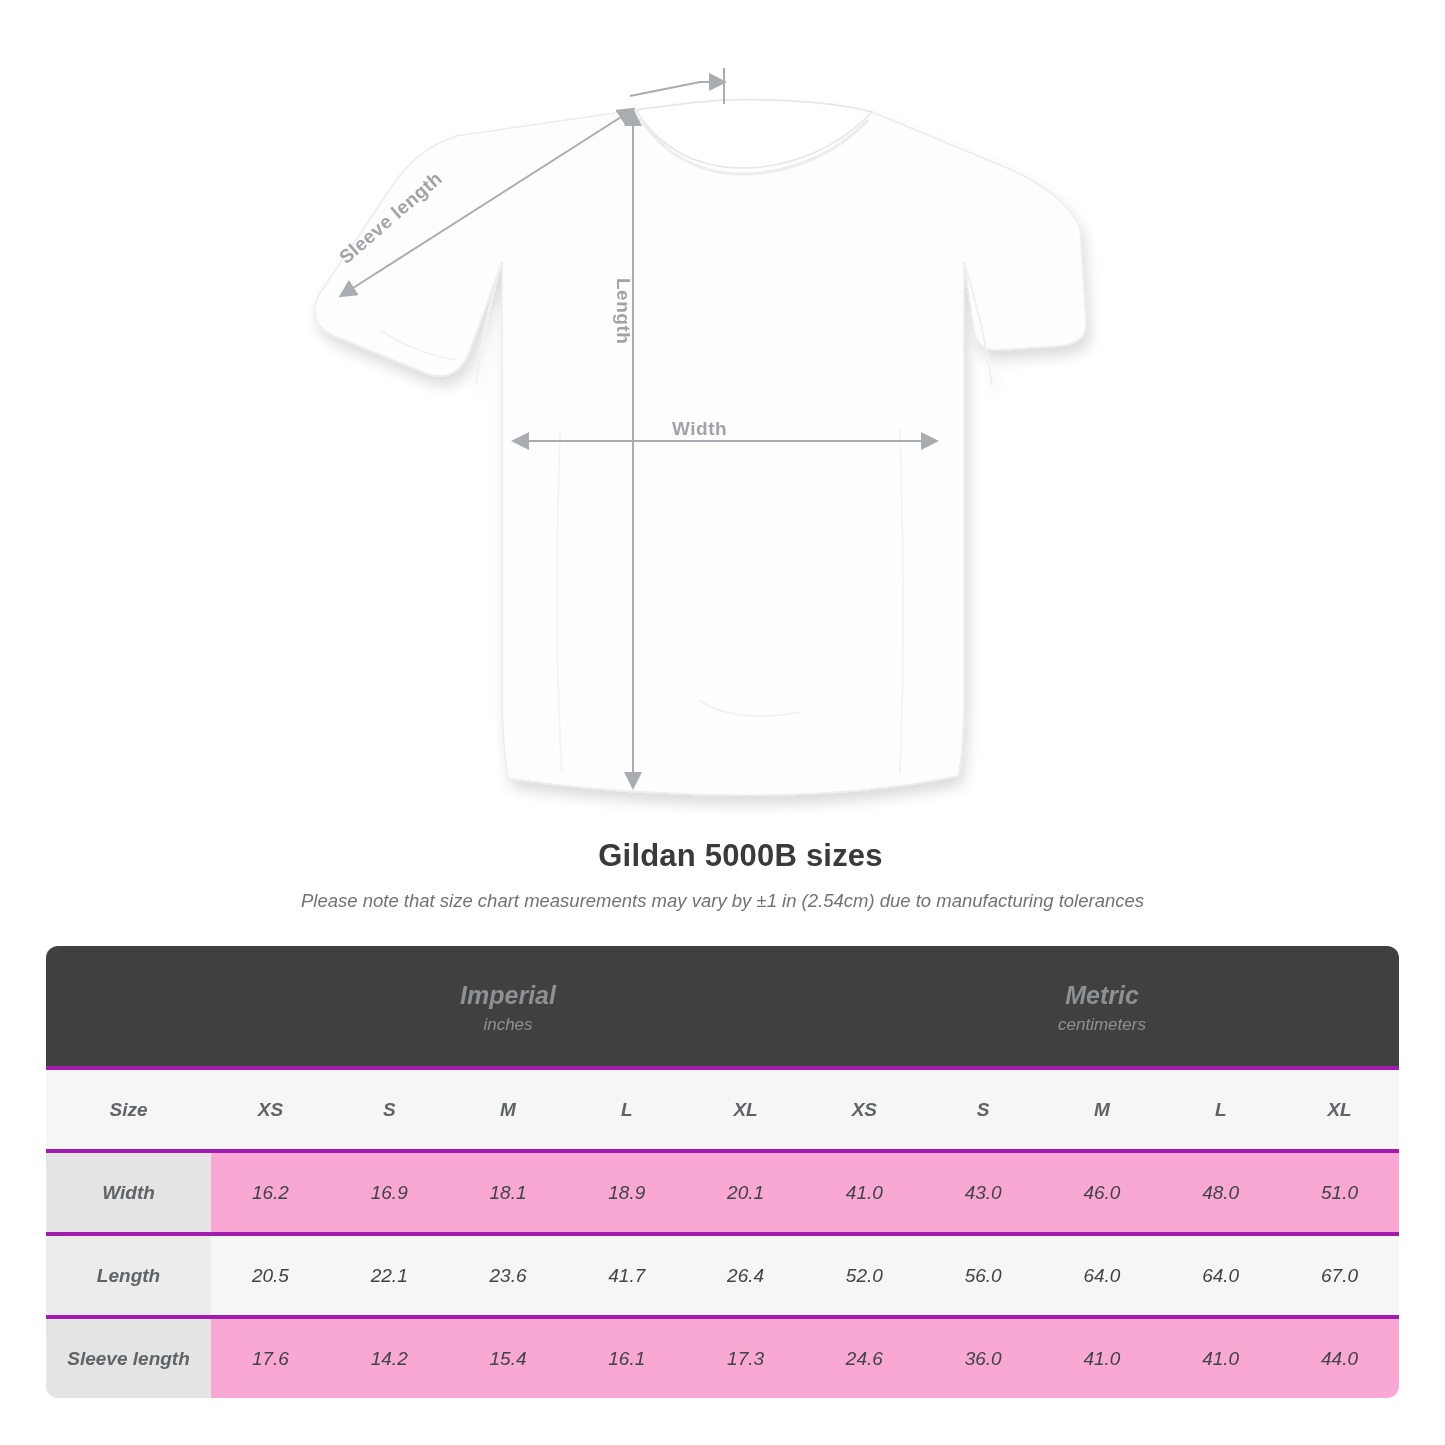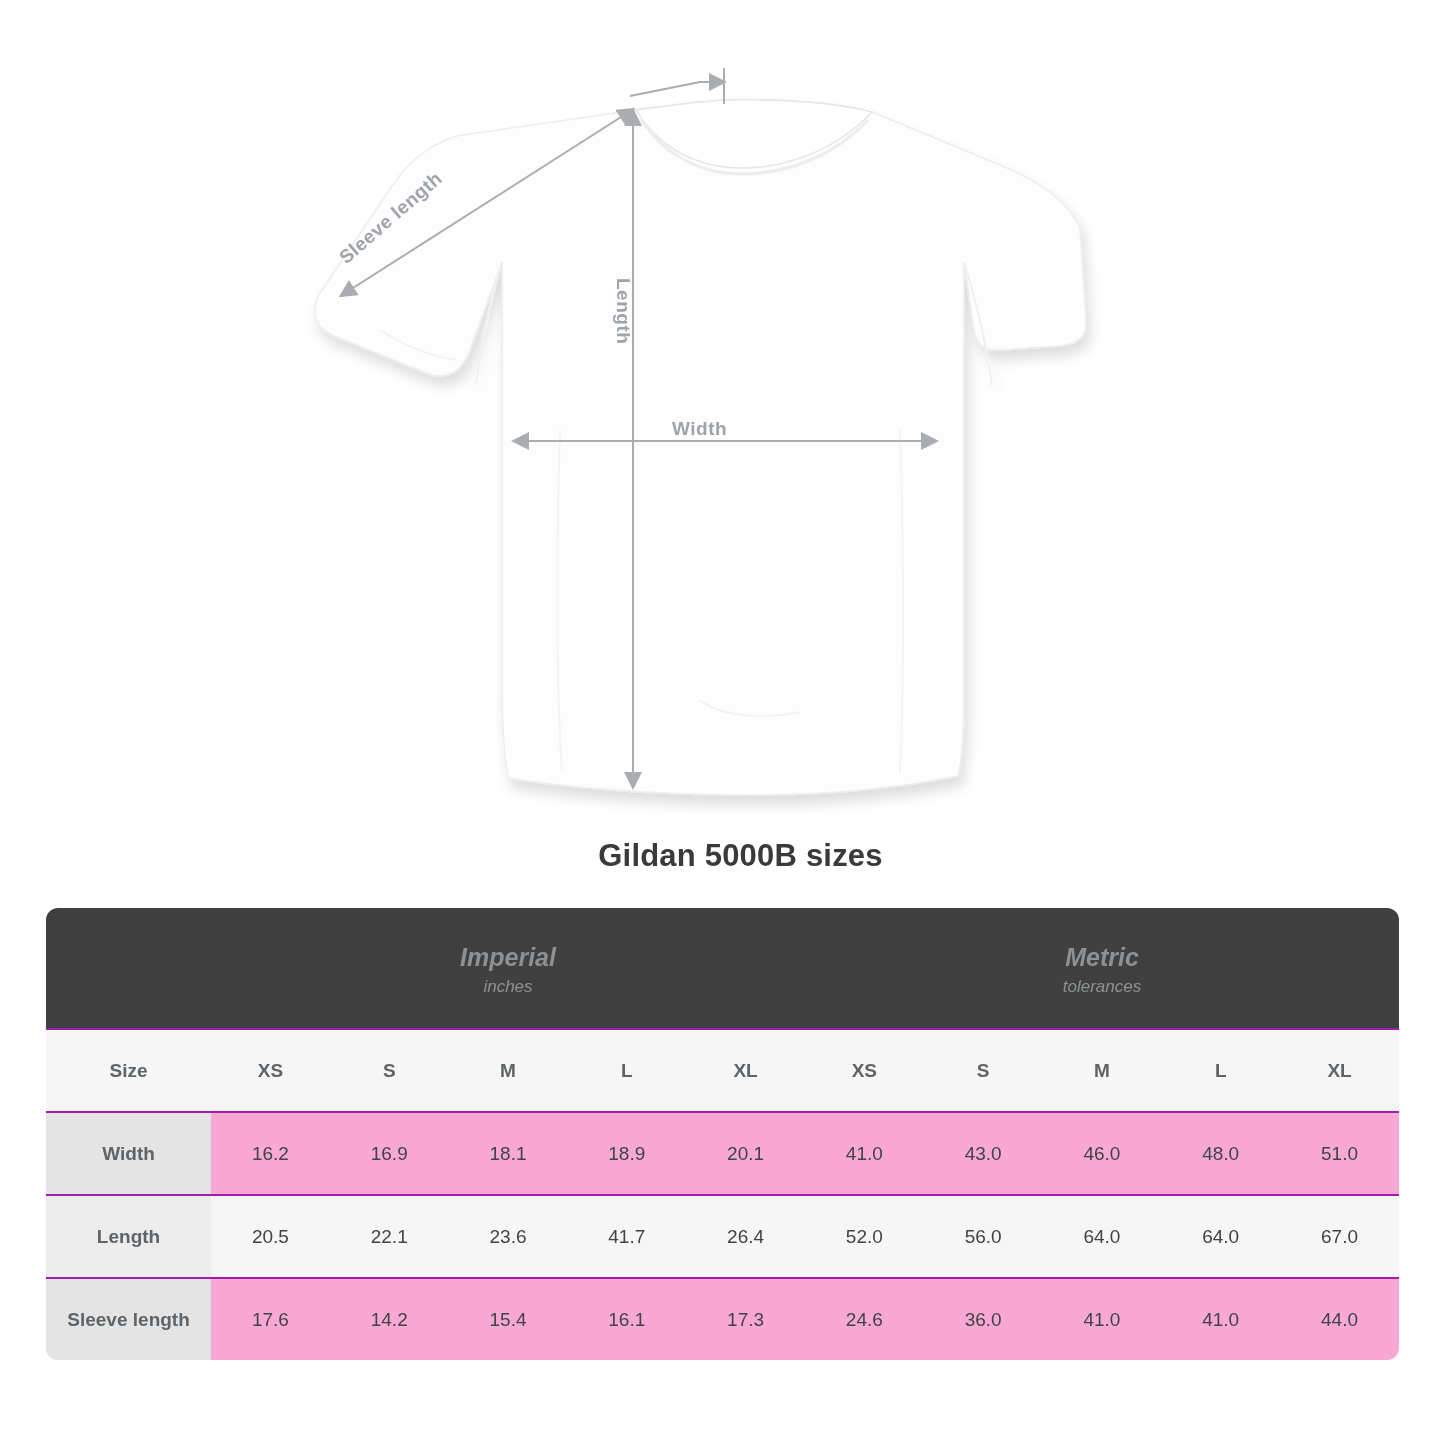--- a/index.html
+++ b/index.html
@@ -130,21 +130,22 @@
     background: #ececec;
   }
   .datacell {
     color: #3f4447;
     font-size: 19px;
   }
   tbody tr {
     height: 83px;
   }
   tbody td {
-    border-top: 2px solid #a21caf;
+    border-top: 4px solid #a21caf;
+    font-style: italic;
   }
   .zebra-a td { background: #f6f6f6; }
   .zebra-b td { background: #f9a8d4; }
   .zebra-a td.rowlabel { background: #ececec; }
   .zebra-b td.rowlabel { background: #e4e4e4; }
   tbody tr:last-child td.first {
     border-bottom-left-radius: 12px;
   }
   tbody tr:last-child td.last {
     border-bottom-right-radius: 12px;
@@ -226,20 +227,21 @@
       <line x1="724" y1="68" x2="724" y2="104" stroke="#a9adb1" stroke-width="2"></line>
     </svg>
 
     <div class="dim-label" id="label-width">Width</div>
     <div class="dim-label" id="label-length">Length</div>
     <div class="dim-label" id="label-sleeve">Sleeve length</div>
   </div>
 
   <div id="title-block">
     <div id="chart-title">Gildan 5000B sizes</div>
+    <div id="chart-note">Please note that size chart measurements may vary by ±1 in (2.54cm) due to manufacturing tolerances</div>
   </div>
 
   <div id="table-wrap">
     <table>
       <colgroup>
         <col class="lblcol">
         <col class="datacol">
           <col class="datacol">
           <col class="datacol">
           <col class="datacol">
@@ -252,21 +254,21 @@
       </colgroup>
       <thead>
         <tr class="unitrow">
           <td class="first"></td>
           <td colspan="5">
             <div class="unit-name">Imperial</div>
             <div class="unit-sub">inches</div>
           </td>
           <td colspan="5" class="last">
             <div class="unit-name">Metric</div>
-            <div class="unit-sub">tolerances</div>
+            <div class="unit-sub">centimeters</div>
           </td>
         </tr>
       </thead>
       <tbody>
         <tr class="zebra-a">
           <td class="hdrcell first">Size</td>
           <td class="hdrcell">XS</td>
           <td class="hdrcell">S</td>
           <td class="hdrcell">M</td>
           <td class="hdrcell">L</td>

